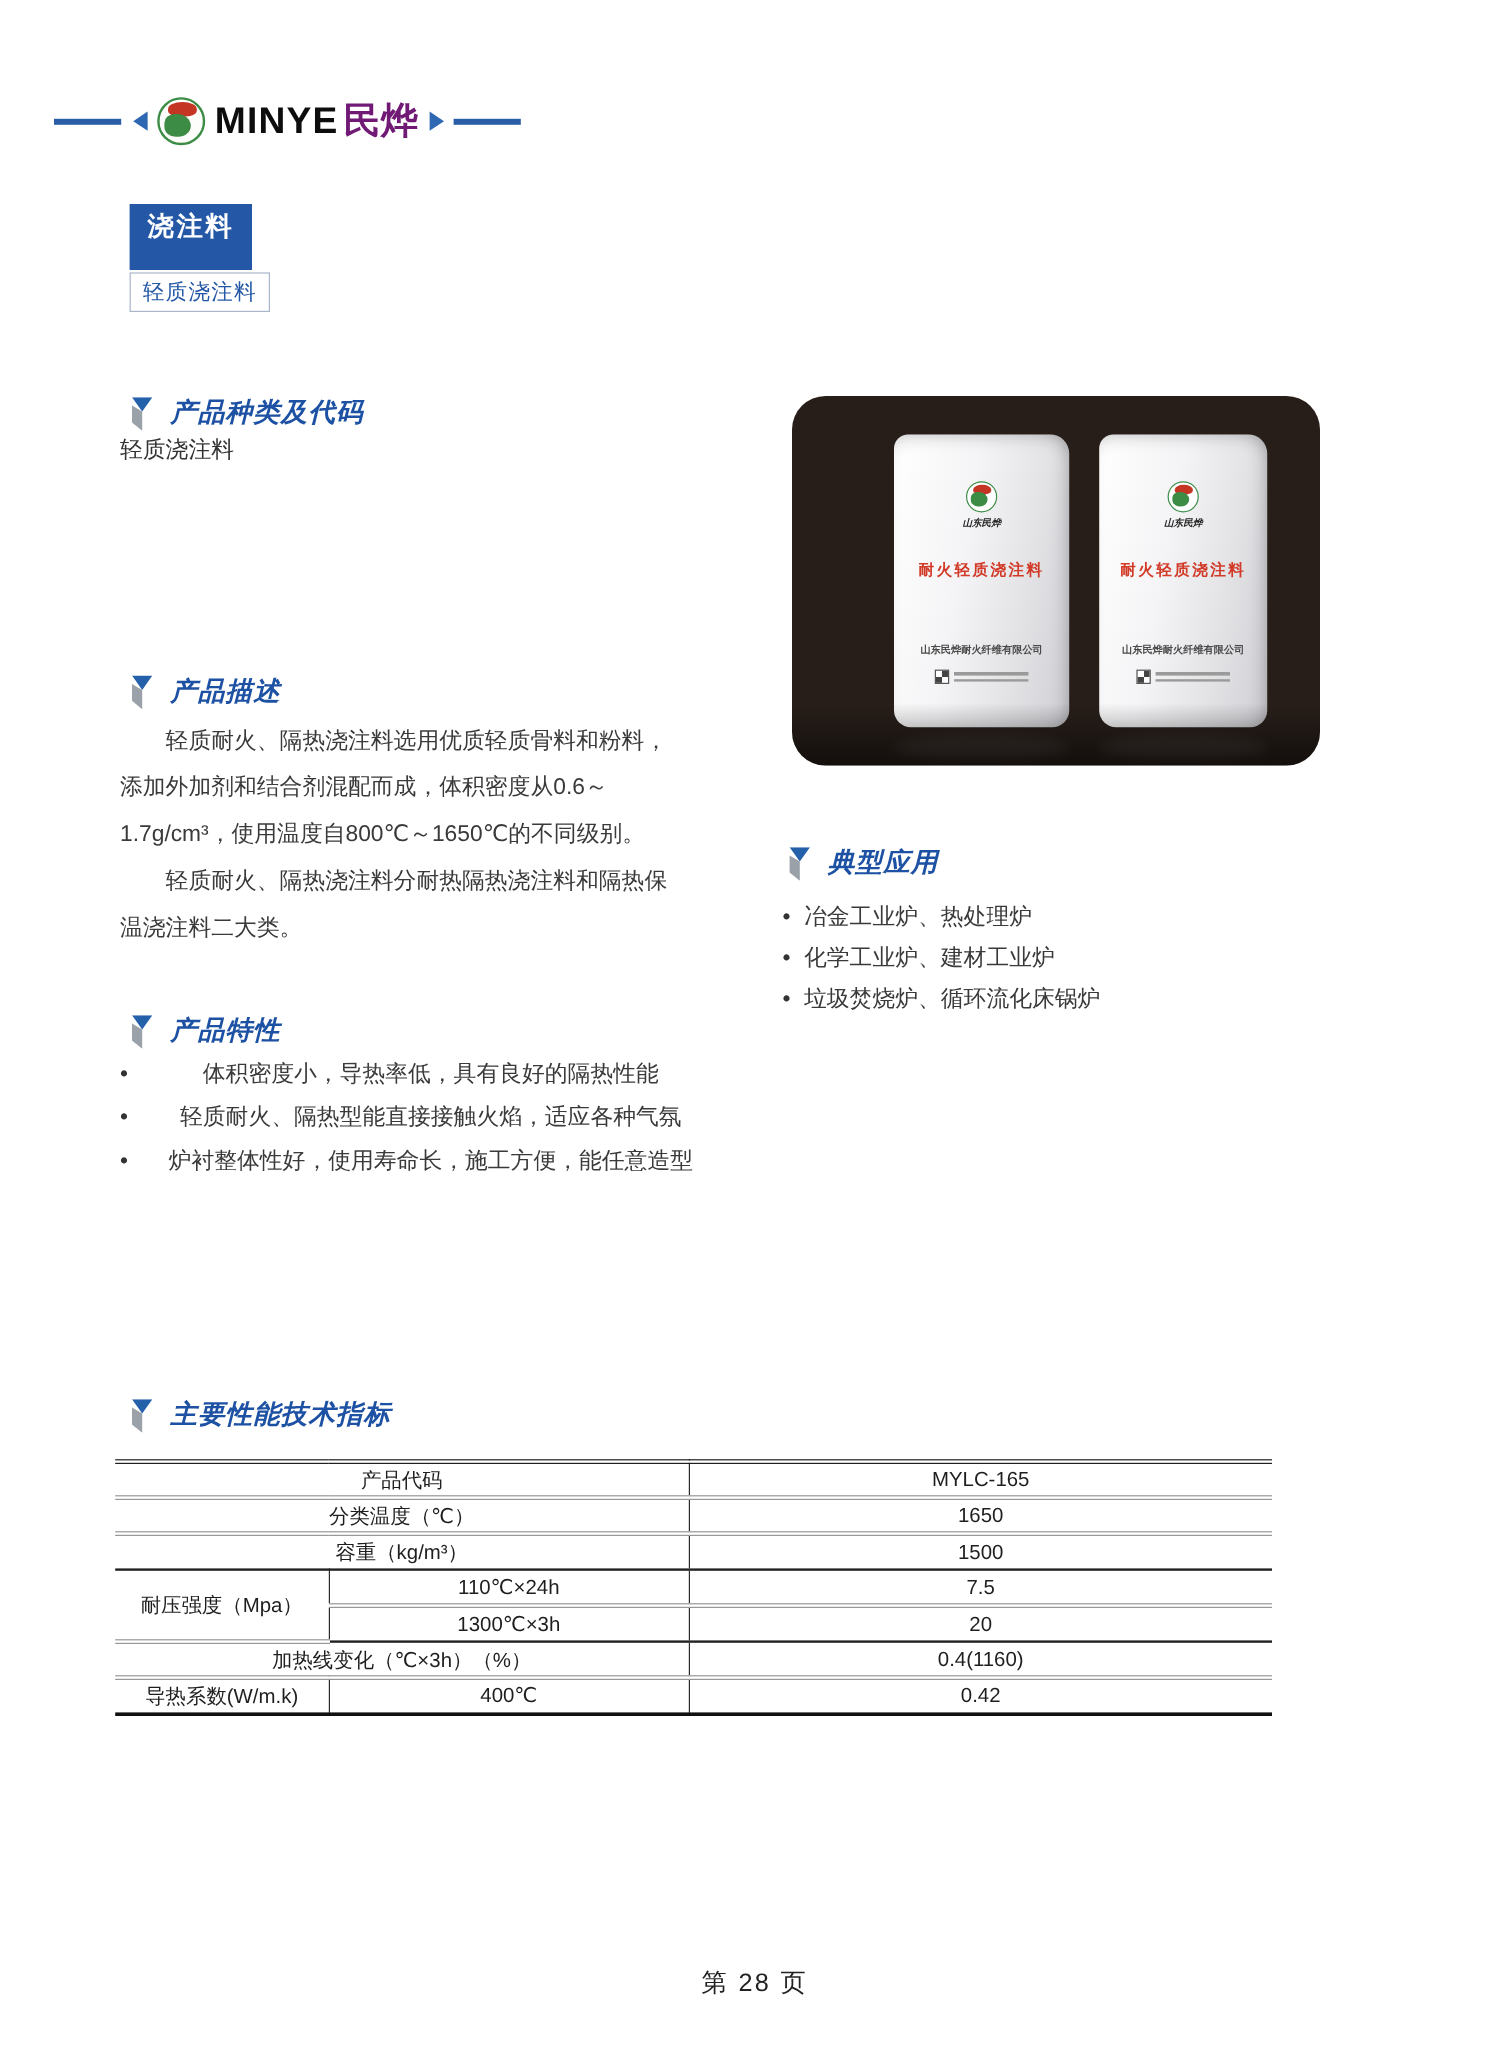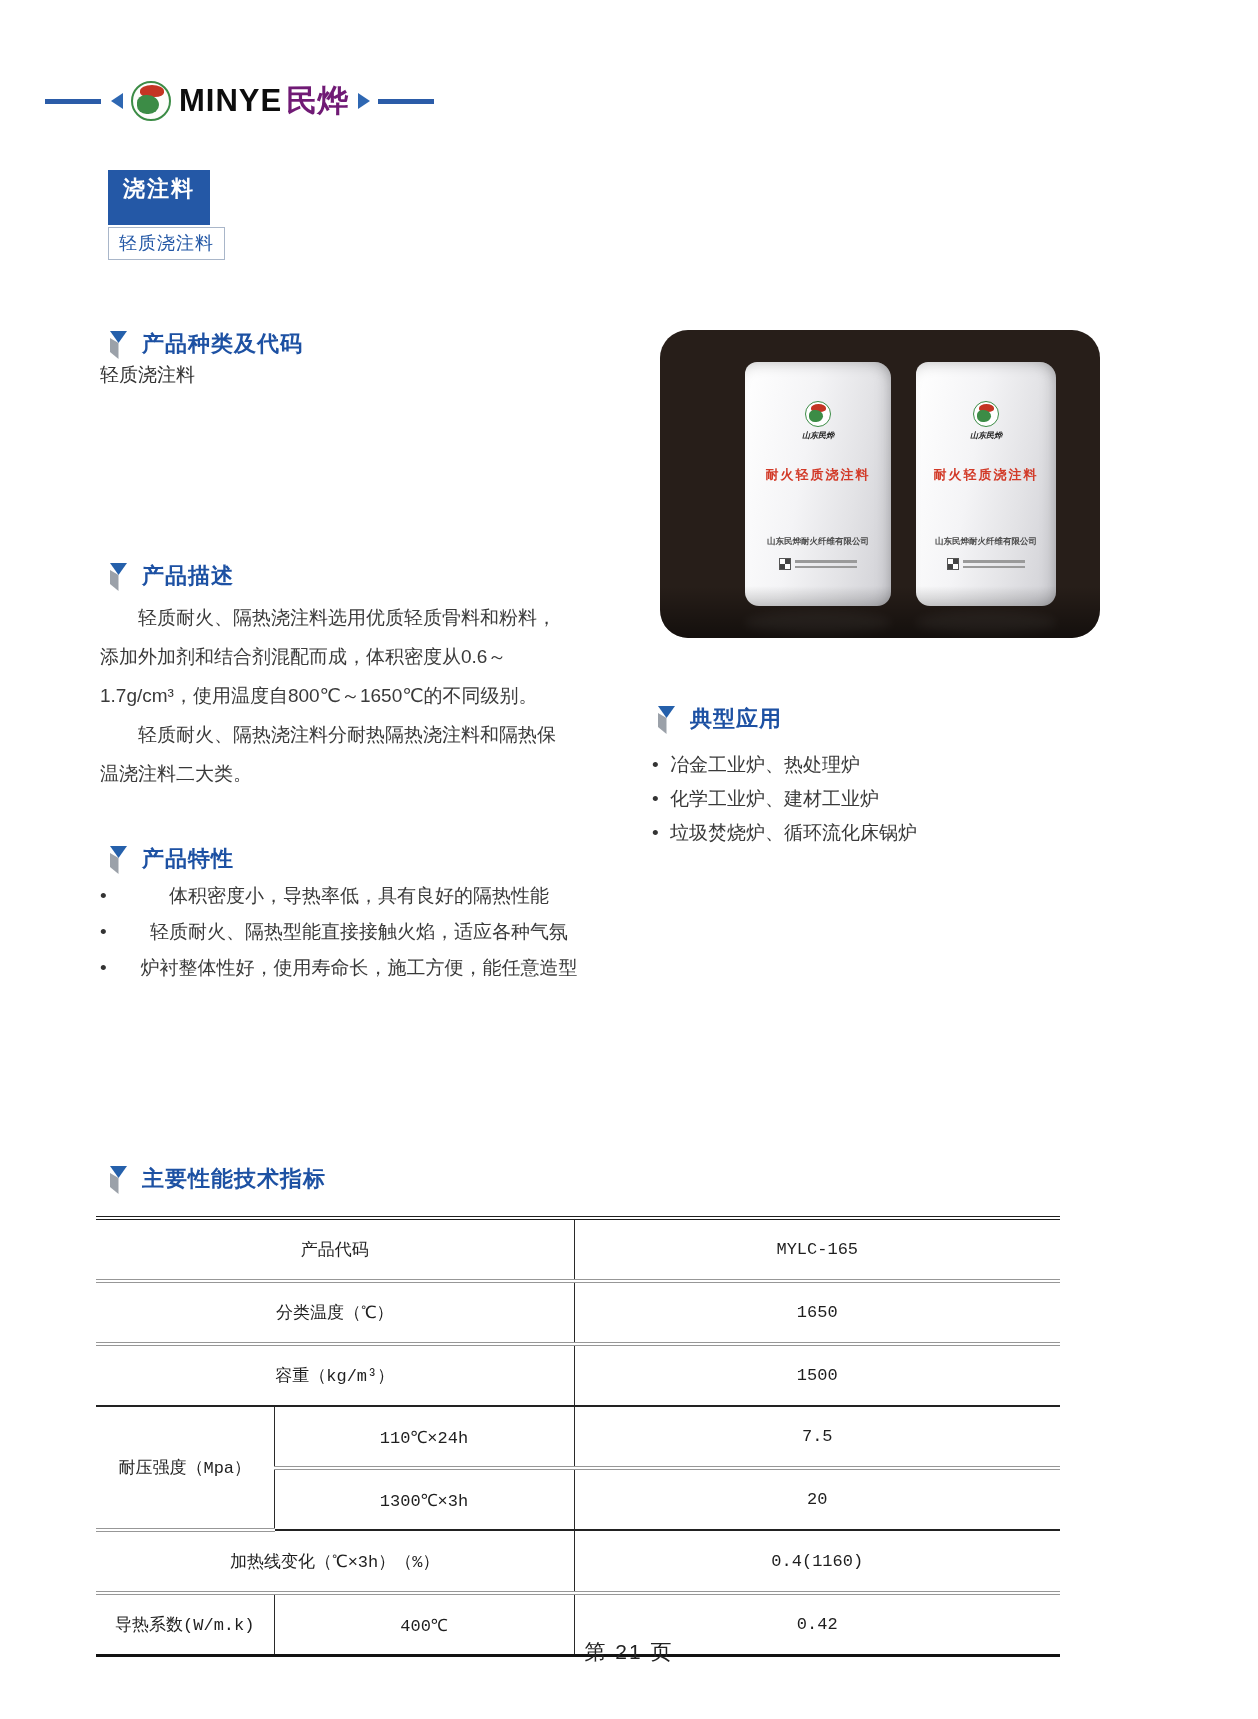--- a/index.html
+++ b/index.html
@@ -26,21 +26,21 @@
   .brand-en{font-size:31px;font-weight:700;letter-spacing:1px;color:#0d0d0d;}
   .brand-cn{font-size:31px;font-weight:bold;color:#701a75;margin-left:4px;font-family:"Liberation Serif","DejaVu Serif",serif;}
 
   
   .title-block{position:absolute;left:108px;top:170px;}
   .title-main{display:inline-block;background:var(--accent-blue);color:#fff;font-size:22px;font-weight:bold;padding:4px 15px 21px;letter-spacing:2px;}
   .title-sub{display:block;width:max-content;margin-top:2px;border:1px solid #a9b6c9;color:var(--accent-blue);font-size:18px;padding:3px 10px 4px;background:#fff;letter-spacing:1px;}
 
   
   .sec{position:absolute;display:flex;align-items:flex-start;gap:15px;}
-  .sec-title{font-size:22px;font-weight:bold;color:var(--title-blue);letter-spacing:1px;line-height:28px;}
+  .sec-title{font-size:22px;font-weight:bold;color:var(--title-blue);letter-spacing:1px;line-height:28px;font-style:italic;}
   .marker{width:20px;height:28px;flex:0 0 auto;margin-top:1px;}
 
   
   .types-content{position:absolute;left:100px;top:362px;font-size:19px;color:#333;}
   .desc-text{position:absolute;left:100px;top:598px;width:462px;font-size:19px;line-height:39px;color:#3a3a3a;}
   .desc-text p{text-indent:2em;}
   .plain-list{list-style:none;}
   .plain-list li{position:relative;padding-left:18px;color:#3a3a3a;}
   .plain-list li::before{content:"•";position:absolute;left:0;top:0;color:#333;}
   .feat-list{position:absolute;left:100px;top:878px;width:500px;font-size:19px;}
@@ -67,21 +67,21 @@
   .addr{display:flex;flex-direction:column;gap:3px;}
   .addr span{display:block;width:62px;height:2.5px;background:#9a9a9a;}
   .photo-floor{position:absolute;left:0;right:0;bottom:0;height:52px;background:linear-gradient(180deg,rgba(0,0,0,0) 0%,rgba(0,0,0,.5) 100%);}
   .bag-refl{position:absolute;bottom:4px;height:22px;background:rgba(255,255,255,.07);filter:blur(5px);border-radius:50%;}
   .refl-1{left:85px;width:146px;}
   .refl-2{left:256px;width:140px;}
 
   
   .spec-table{position:absolute;left:96px;top:1216px;width:964px;border-collapse:collapse;table-layout:fixed;
               border-top:4px double #1f1f1f;border-bottom:3px solid #111;font-size:17px;color:#1e1e1e;}
-  .spec-table td{text-align:center;vertical-align:middle;height:30px;padding:18px 6px;font-family:Liberation Mono, monospace;}
+  .spec-table td{text-align:center;vertical-align:middle;height:30px;padding:1px 6px;}
   .spec-table tr.sep-gray > td{border-bottom:4px double #979797;}
   .spec-table tr.sep-dark > td{border-bottom:2px solid #222;}
   .spec-table td.bl{border-left:1.5px solid #2a2a2a;}
   .spec-table td.keep{border-bottom:none;}
 
   
   .footer{position:absolute;left:0;right:0;top:1638px;text-align:center;font-size:21px;color:#222;letter-spacing:2px;}
 </style>
 </head>
 <body>
@@ -223,15 +223,15 @@
         <td class="bl">0.4(1160)</td>
       </tr>
       <tr>
         <td>导热系数(W/m.k)</td>
         <td class="bl">400℃</td>
         <td class="bl">0.42</td>
       </tr>
     </tbody>
   </table>
 
-  <div class="footer">第 21 页</div>
+  <div class="footer">第 28 页</div>
 
 </div>
 
 </body></html>

